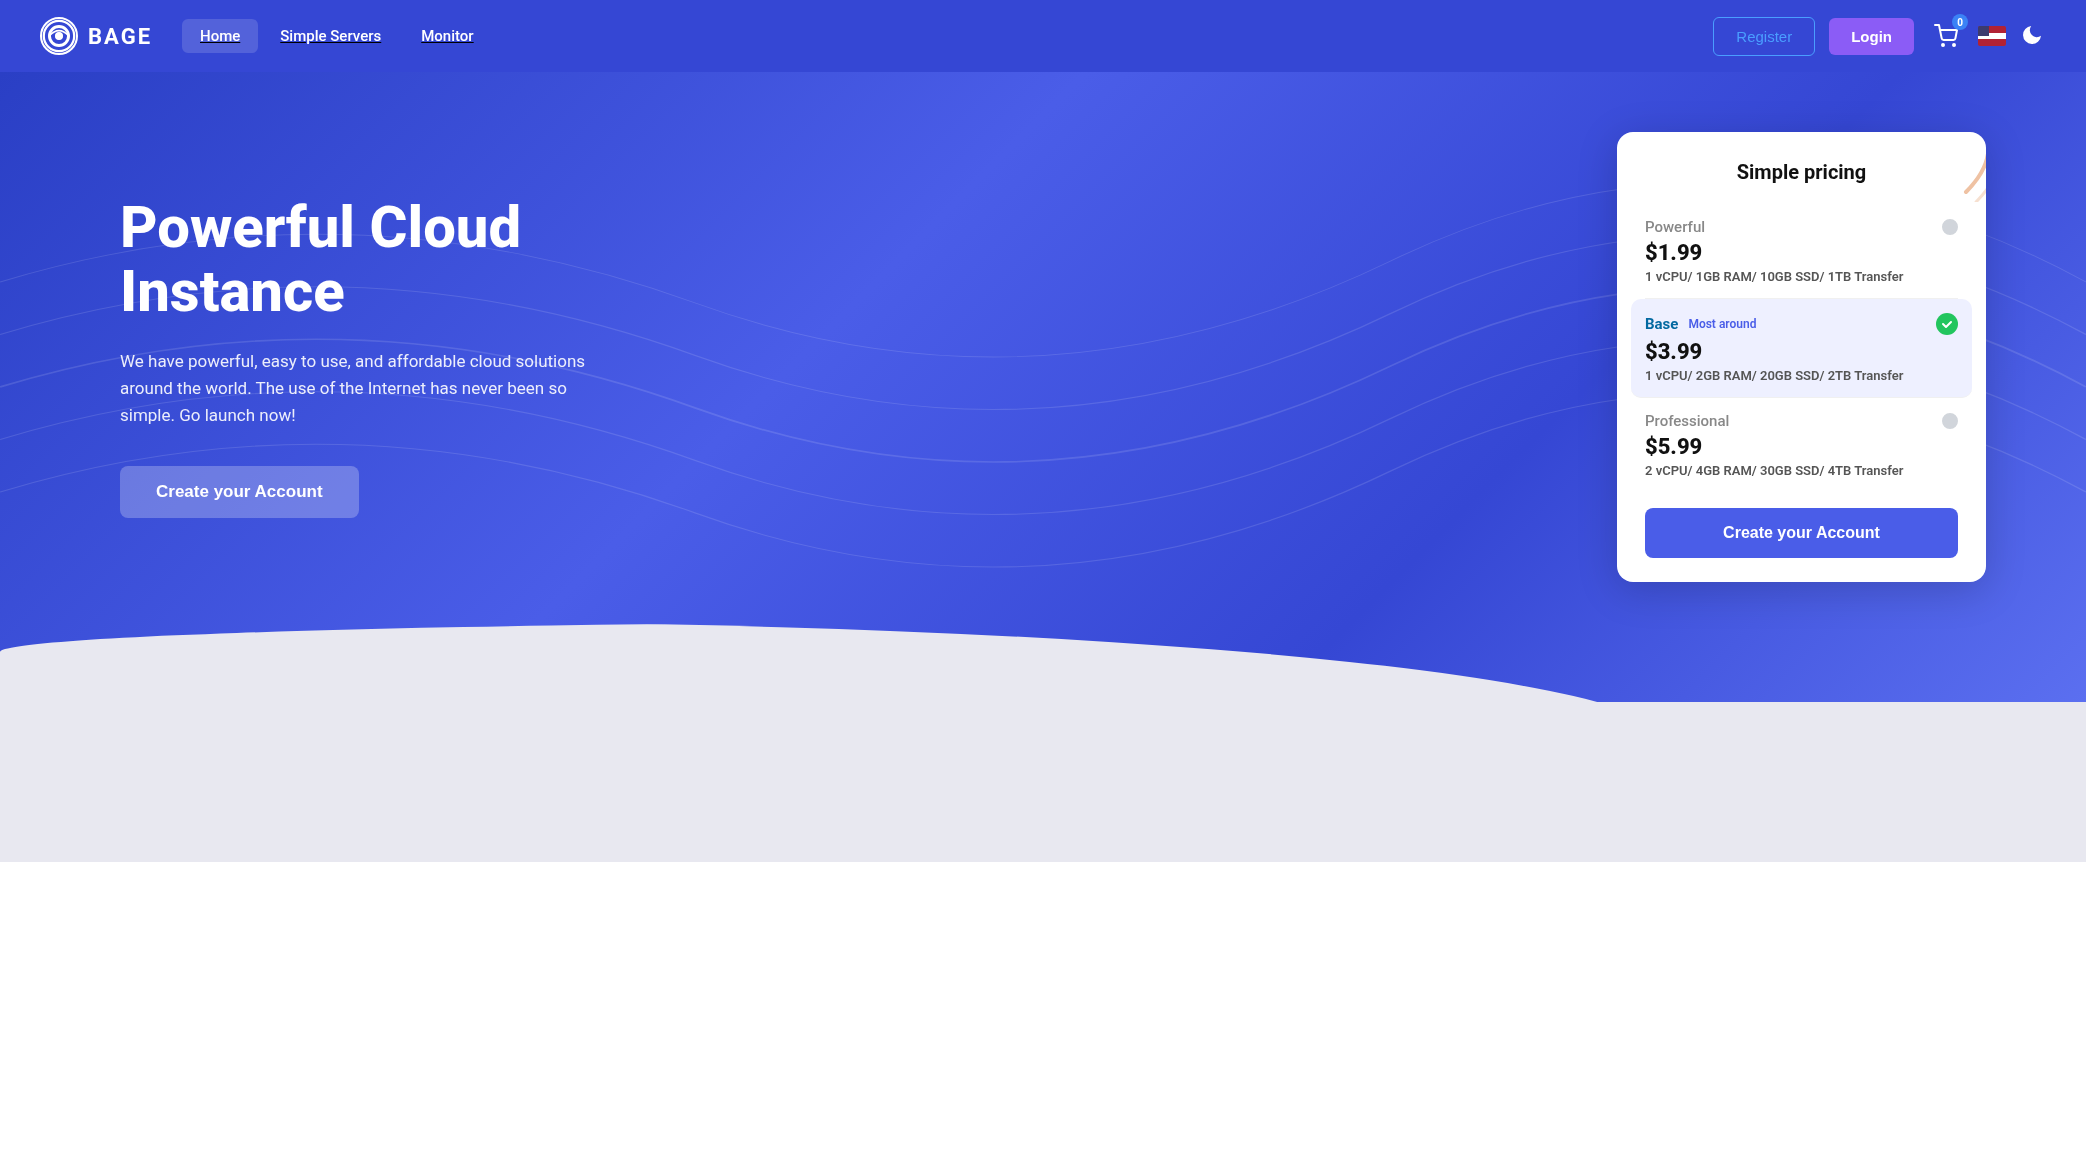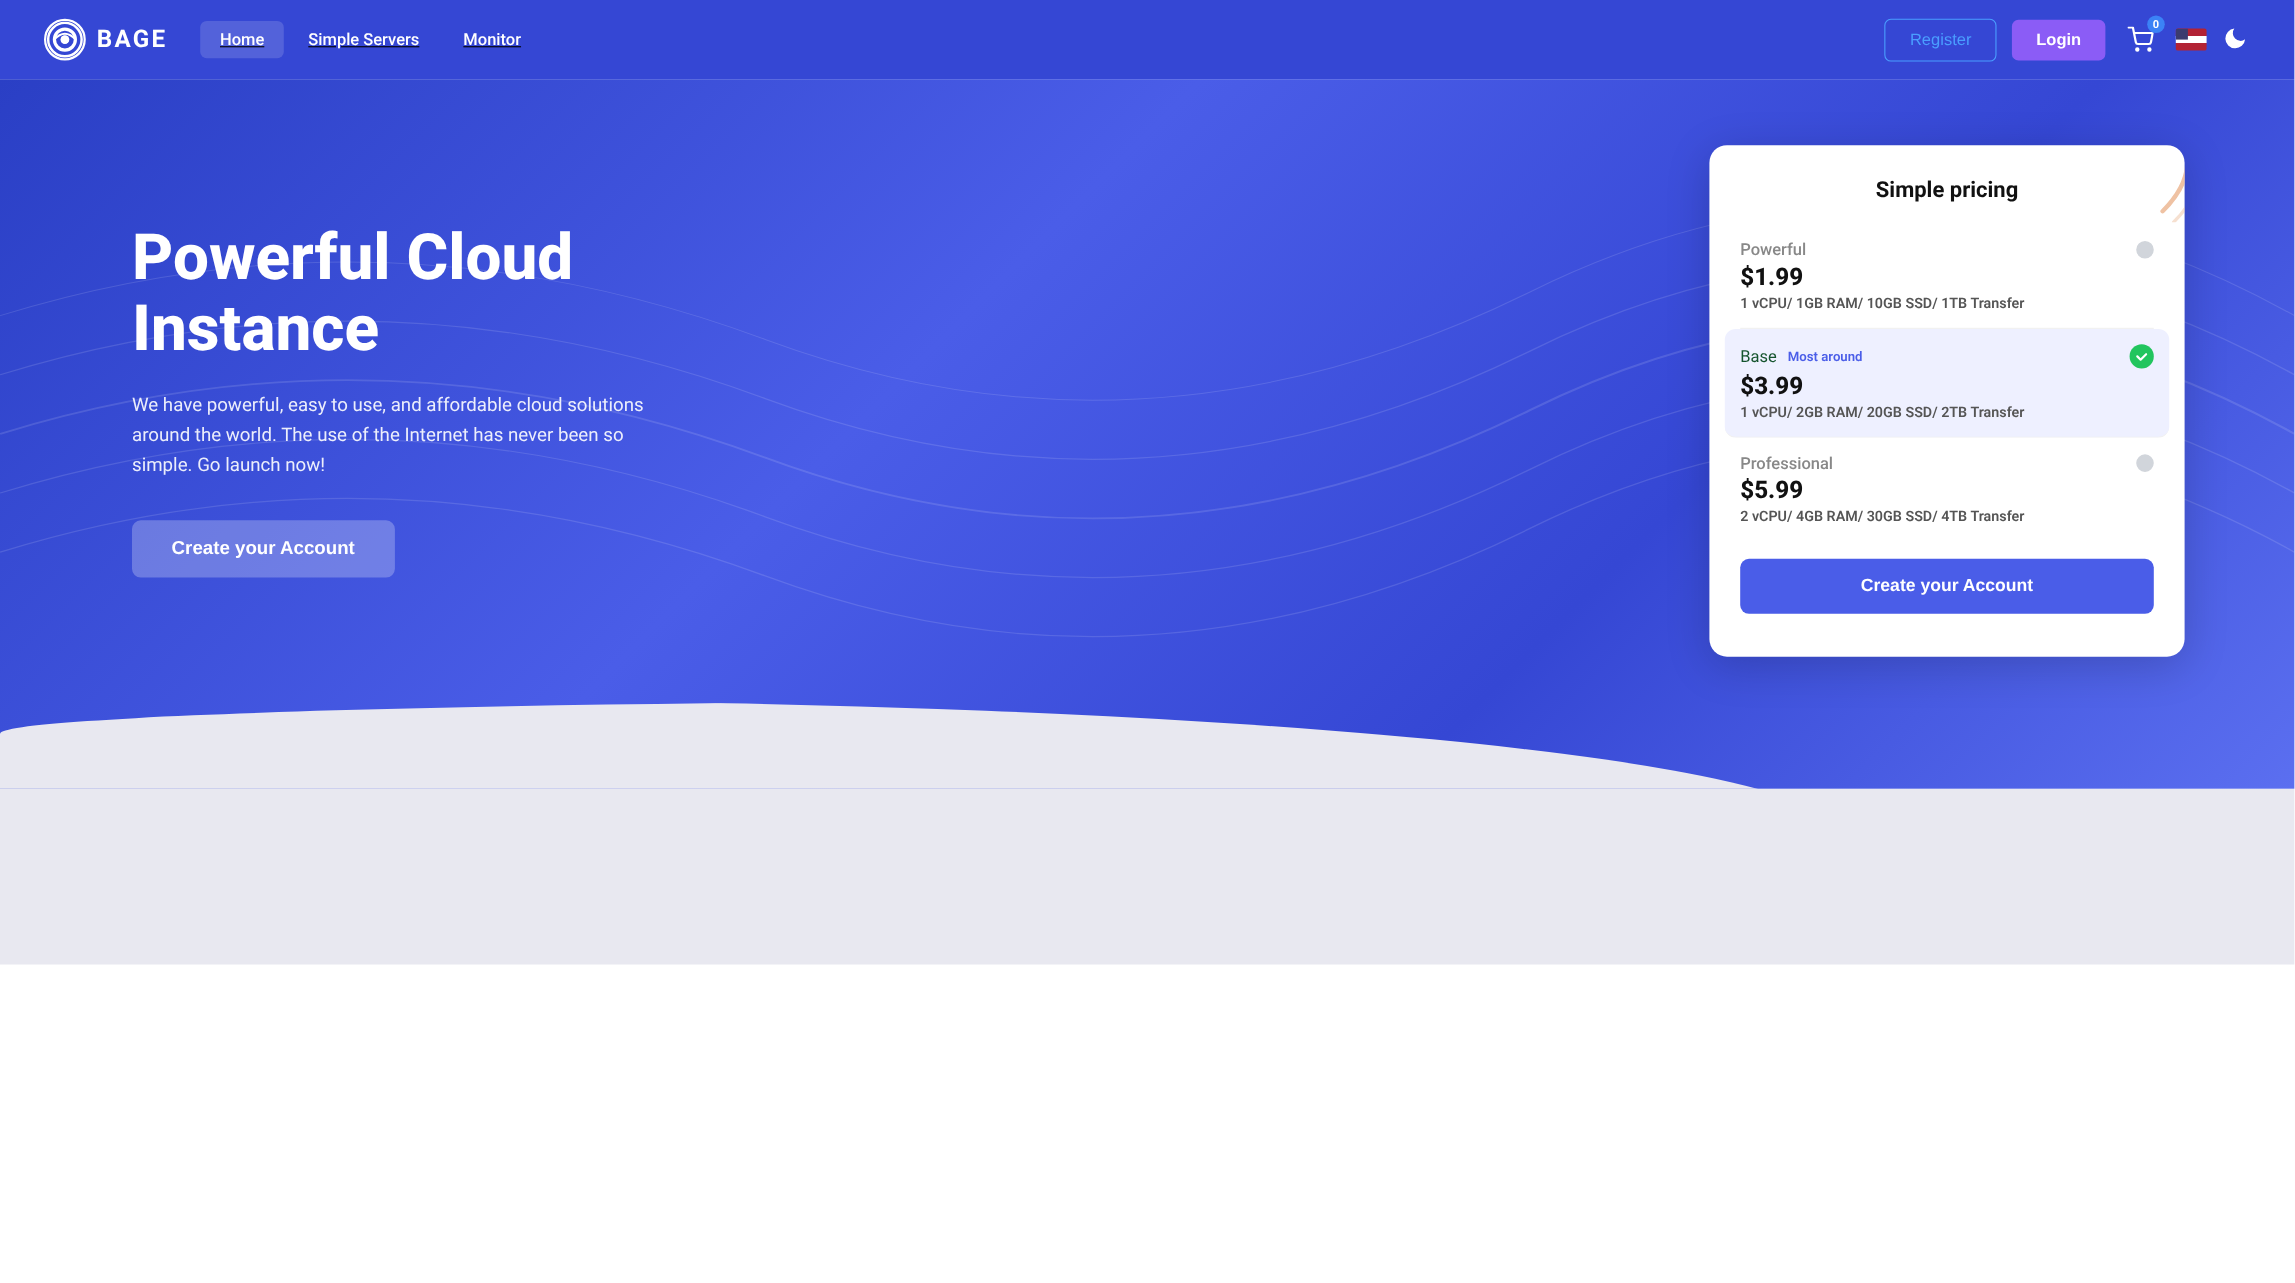--- a/index.html
+++ b/index.html
@@ -197,22 +197,22 @@
     .pricing-card-wrap {
       position: relative;
       z-index: 2;
       margin-left: auto;
       margin-right: 60px;
     }
     .pricing-card {
       background: #fff;
       border-radius: 16px;
       box-shadow: 0 8px 40px rgba(0,0,0,0.18);
-      width: 432px;
-      padding: 28px 28px 39px;
+      width: 369px;
+      padding: 28px 28px 24px;
       position: relative;
       overflow: hidden;
     }
     .pricing-card-deco {
       position: absolute;
       top: -10px; right: -10px;
       width: 80px; height: 80px;
       opacity: 0.7;
     }
     .pricing-title {
@@ -373,21 +373,21 @@
         <div class="plan-header">
           <span class="plan-name">Powerful</span>
           <div class="plan-radio" style="margin-left:auto; background:#d1d5db; border-color:#d1d5db;"></div>
         </div>
         <span class="plan-price">$1.99</span>
         <span class="plan-specs">1 vCPU/ 1GB RAM/ 10GB SSD/ 1TB Transfer</span>
       </div>
 
       <div class="pricing-plan plan-selected">
         <div class="plan-header">
-          <span class="plan-name" style="color:#14532d;font-weight:400;">Base</span>
+          <span class="plan-name" style="color:#0369a1;font-weight:700;">Base</span>
           <span class="plan-badge">Most around</span>
           <div class="plan-check-green" style="margin-left:auto;">
             <svg width="12" height="12" viewBox="0 0 12 12" fill="none">
               <path d="M2 6l3 3 5-5" stroke="white" stroke-width="2" stroke-linecap="round" stroke-linejoin="round"></path>
             </svg>
           </div>
         </div>
         <span class="plan-price">$3.99</span>
         <span class="plan-specs">1 vCPU/ 2GB RAM/ 20GB SSD/ 2TB Transfer</span>
       </div>

